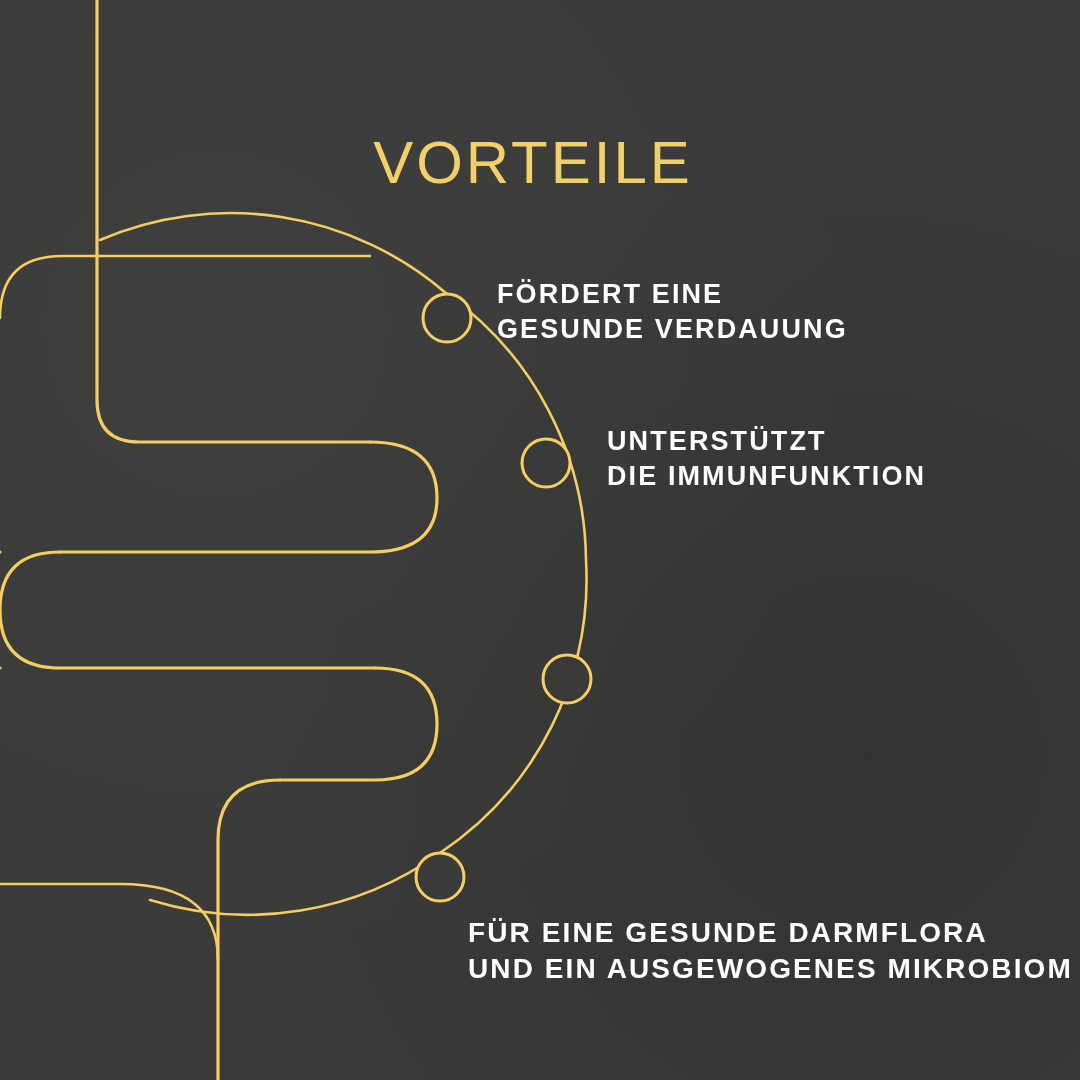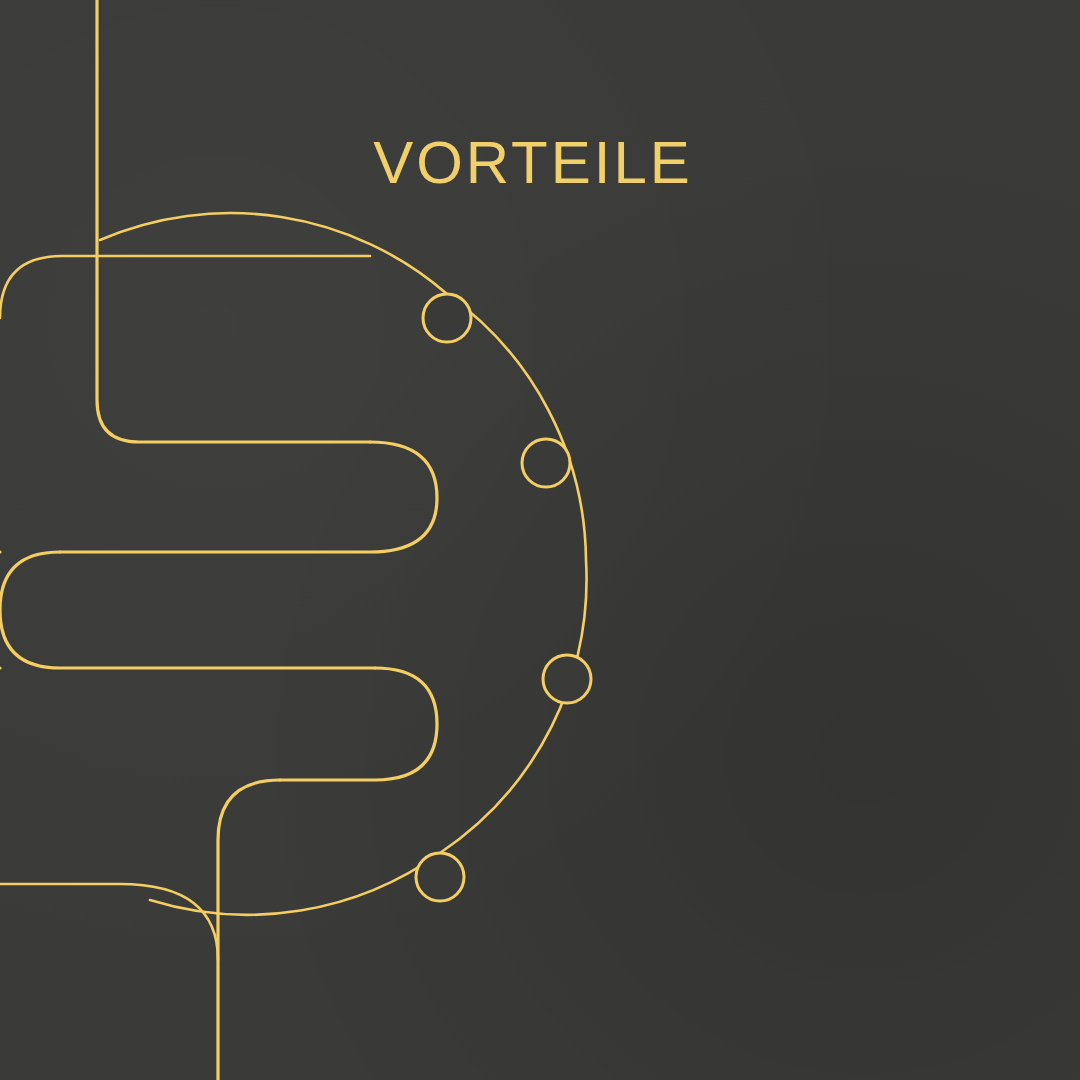--- a/index.html
+++ b/index.html
@@ -89,15 +89,21 @@
     <g fill="#3a3a38" stroke="#f5cf63" stroke-width="3">
       <circle cx="447" cy="318" r="24"></circle>
       <circle cx="546" cy="463" r="24"></circle>
       <circle cx="567" cy="679" r="24"></circle>
       <circle cx="440" cy="877" r="24"></circle>
     </g>
   </svg>
 
   <div class="title">VORTEILE</div>
 
+  <div class="benefit b1">FÖRDERT EINE
+GESUNDE VERDAUUNG</div>
+  <div class="benefit b2">UNTERSTÜTZT
+DIE IMMUNFUNKTION</div>
+  <div class="benefit b4">FÜR EINE GESUNDE DARMFLORA
+UND EIN AUSGEWOGENES MIKROBIOM</div>
 
   <div class="noise"></div>
 </div>
 
 </body></html>

